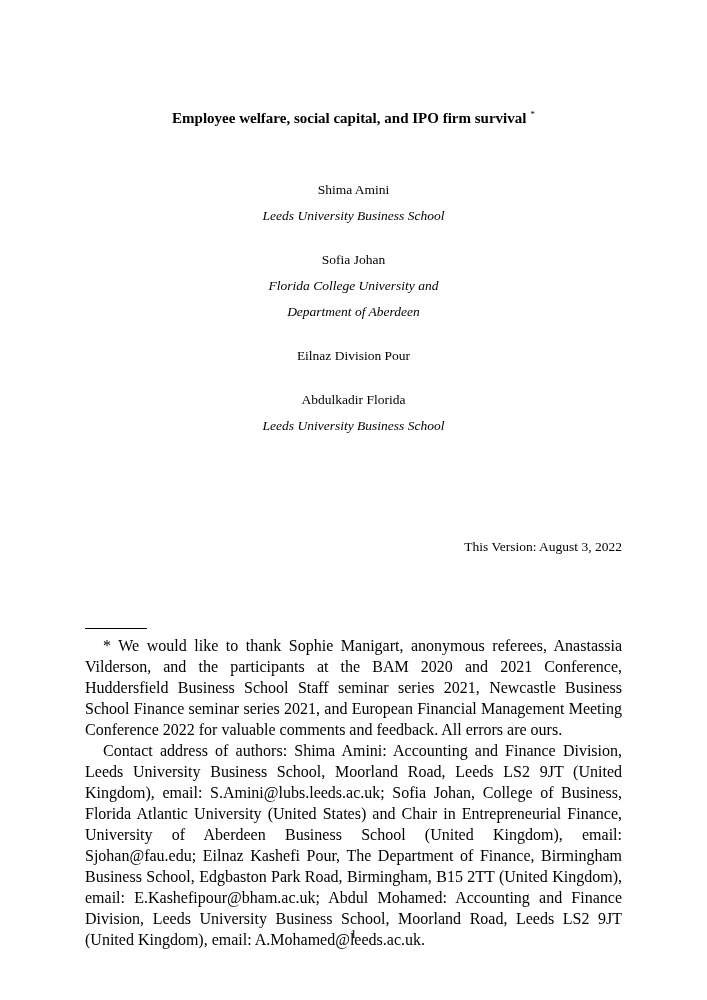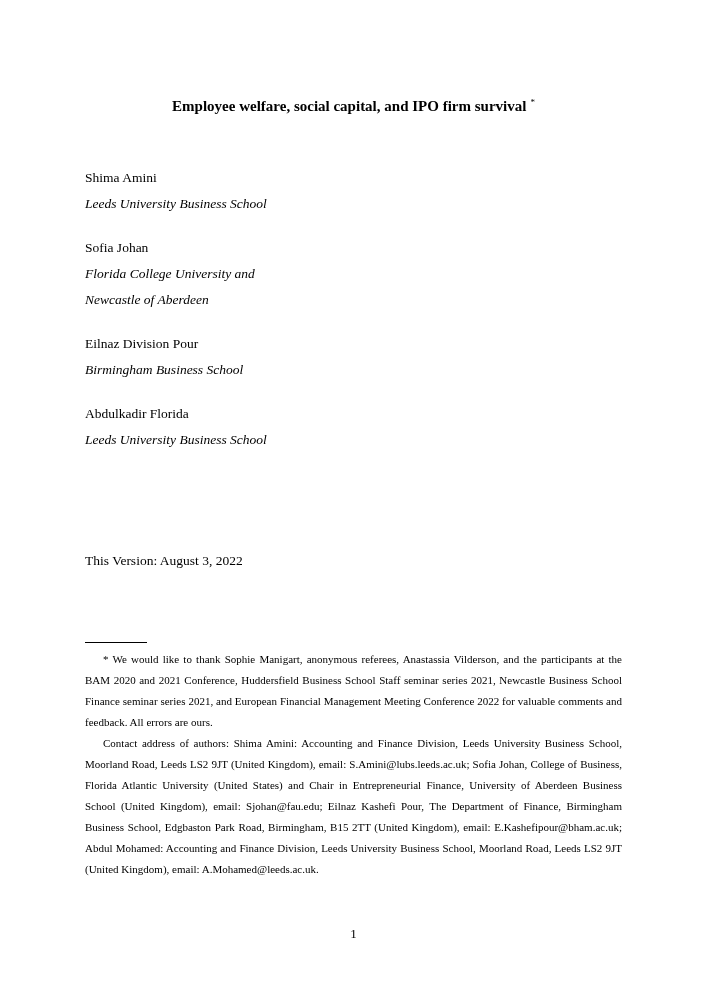--- a/index.html
+++ b/index.html
@@ -7,61 +7,62 @@
   body {
     width: 707px;
     height: 1000px;
     font-family: "Liberation Serif", serif;
     color: #000000;
     position: relative;
   }
   .page {
     width: 707px;
     height: 1000px;
-    padding: 4px 85px;
+    padding: 16px 85px;
     position: relative;
     background: #ffffff;
     overflow: hidden;
   }
   .title {
     padding-top: 88px;
     text-align: center;
     font-size: 15px;
     line-height: 20px;
     font-weight: bold;
   }
   .title .title-fn {
     font-size: 9px;
     font-weight: normal;
     vertical-align: super;
     margin-left: 4px;
   }
   .author-block {
+    text-align: center;
     font-size: 13.5px;
     line-height: 26px;
   }
   .author-block.first { margin-top: 49px; }
   .author-block + .author-block { margin-top: 18px; }
   .author-name { font-style: normal; }
   .affiliation { font-style: italic; }
   .version-line {
     margin-top: 95px;
-    text-align: left;
+    text-align: right;
     font-size: 13.5px;
     line-height: 26px;
   }
   .footnote-rule {
     margin-top: 68px;
     width: 62px;
     height: 0;
     border-top: 1px solid #000000;
   }
   .footnote {
     margin-top: 6px;
-    font-size: 11px;
+    font-size: 16px;
     line-height: 21px;
     text-align: justify;
   }
   .footnote p {
     text-indent: 18px;
   }
   .page-number {
     position: absolute;
     left: 0;
     right: 0;
@@ -78,26 +79,25 @@
   <h1 class="title"><span>Employee welfare, social capital, and IPO firm survival</span><span class="title-fn">*</span></h1>
 
   <div class="author-block first">
     <p class="author-name">Shima Amini</p>
     <p class="affiliation">Leeds University Business School</p>
   </div>
 
   <div class="author-block">
     <p class="author-name">Sofia Johan</p>
     <p class="affiliation">Florida College University and</p>
-    <p class="affiliation">Newcastle of Aberdeen</p>
+    <p class="affiliation">Department of Aberdeen</p>
   </div>
 
   <div class="author-block">
     <p class="author-name">Eilnaz Division Pour</p>
-    <p class="affiliation">Birmingham Business School</p>
   </div>
 
   <div class="author-block">
     <p class="author-name">Abdulkadir Florida</p>
     <p class="affiliation">Leeds University Business School</p>
   </div>
 
   <p class="version-line">This Version: August 3, 2022</p>
 
   <div class="footnote-rule"></div>

